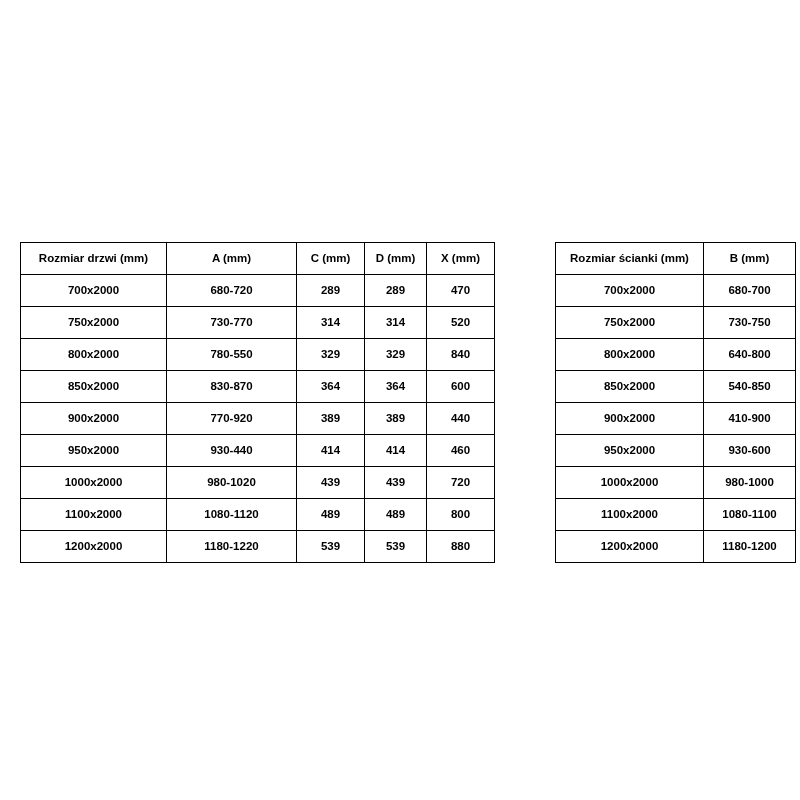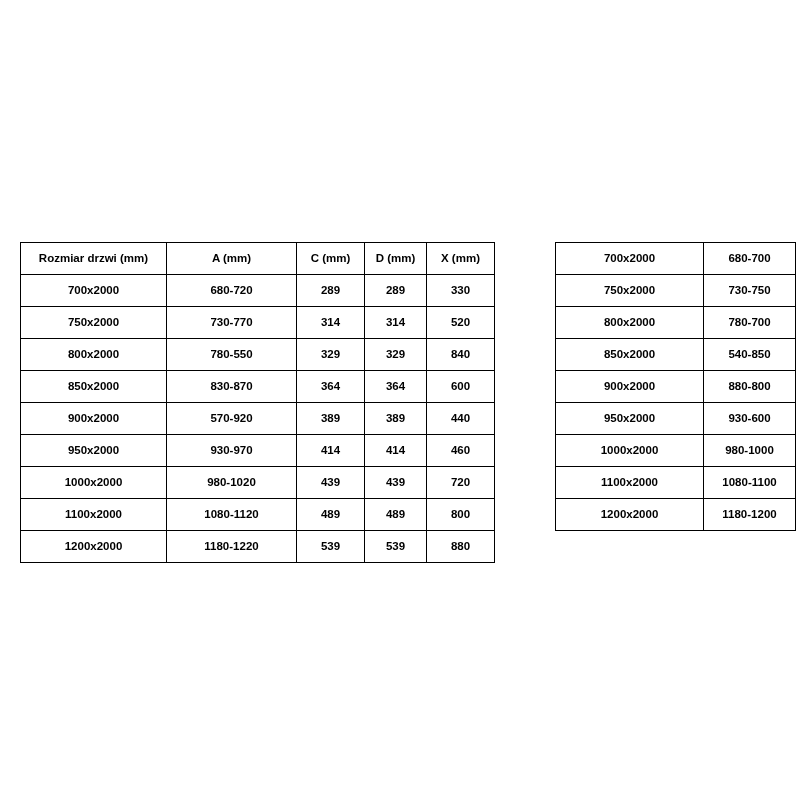--- a/index.html
+++ b/index.html
@@ -89,21 +89,21 @@
           <td>A (mm)</td>
           <td>C (mm)</td>
           <td>D (mm)</td>
           <td>X (mm)</td>
         </tr>
         <tr>
           <td>700x2000</td>
           <td>680-720</td>
           <td>289</td>
           <td>289</td>
-          <td>330</td>
+          <td>470</td>
         </tr>
         <tr>
           <td>750x2000</td>
           <td>730-770</td>
           <td>314</td>
           <td>314</td>
           <td>520</td>
         </tr>
         <tr>
           <td>800x2000</td>
@@ -114,28 +114,28 @@
         </tr>
         <tr>
           <td>850x2000</td>
           <td>830-870</td>
           <td>364</td>
           <td>364</td>
           <td>600</td>
         </tr>
         <tr>
           <td>900x2000</td>
-          <td>570-920</td>
+          <td>770-920</td>
           <td>389</td>
           <td>389</td>
           <td>440</td>
         </tr>
         <tr>
           <td>950x2000</td>
-          <td>930-970</td>
+          <td>930-440</td>
           <td>414</td>
           <td>414</td>
           <td>460</td>
         </tr>
         <tr>
           <td>1000x2000</td>
           <td>980-1020</td>
           <td>439</td>
           <td>439</td>
           <td>720</td>
@@ -156,39 +156,43 @@
         </tr>
       </tbody>
     </table>
 
     <table id="wall-table">
       <colgroup>
         <col class="w0">
           <col class="w1">
       </colgroup>
       <tbody>
+        <tr class="hdr">
+          <td>Rozmiar ścianki (mm)</td>
+          <td>B (mm)</td>
+        </tr>
         <tr>
           <td>700x2000</td>
           <td>680-700</td>
         </tr>
         <tr>
           <td>750x2000</td>
           <td>730-750</td>
         </tr>
         <tr>
           <td>800x2000</td>
-          <td>780-700</td>
+          <td>640-800</td>
         </tr>
         <tr>
           <td>850x2000</td>
           <td>540-850</td>
         </tr>
         <tr>
           <td>900x2000</td>
-          <td>880-800</td>
+          <td>410-900</td>
         </tr>
         <tr>
           <td>950x2000</td>
           <td>930-600</td>
         </tr>
         <tr>
           <td>1000x2000</td>
           <td>980-1000</td>
         </tr>
         <tr>

